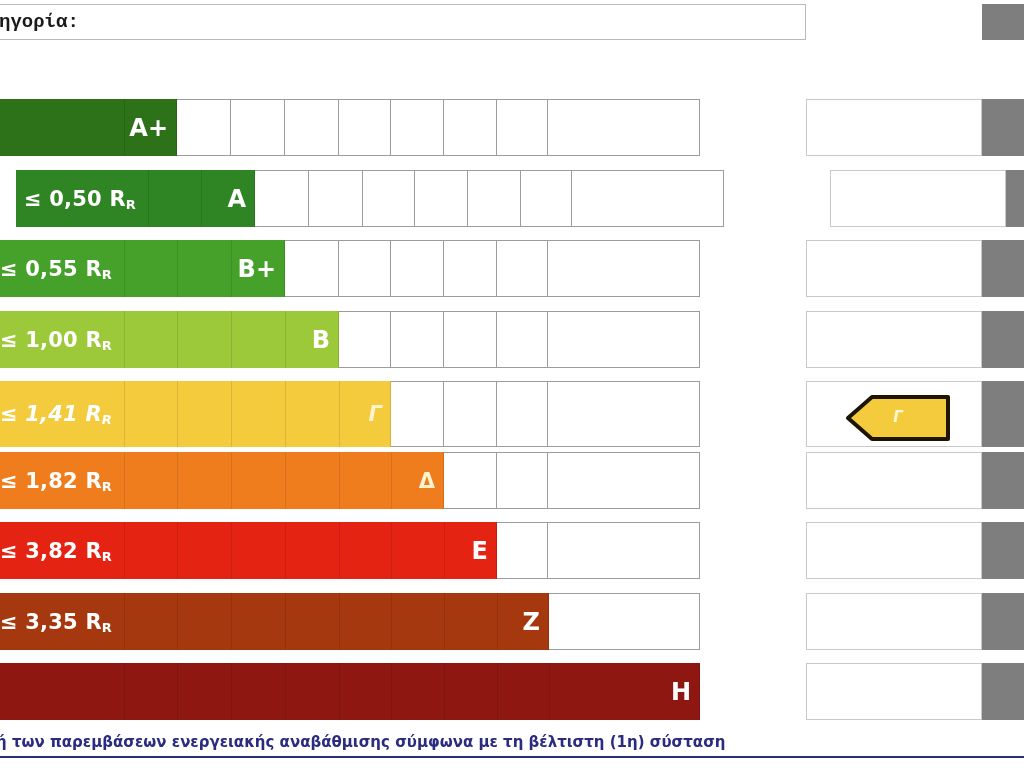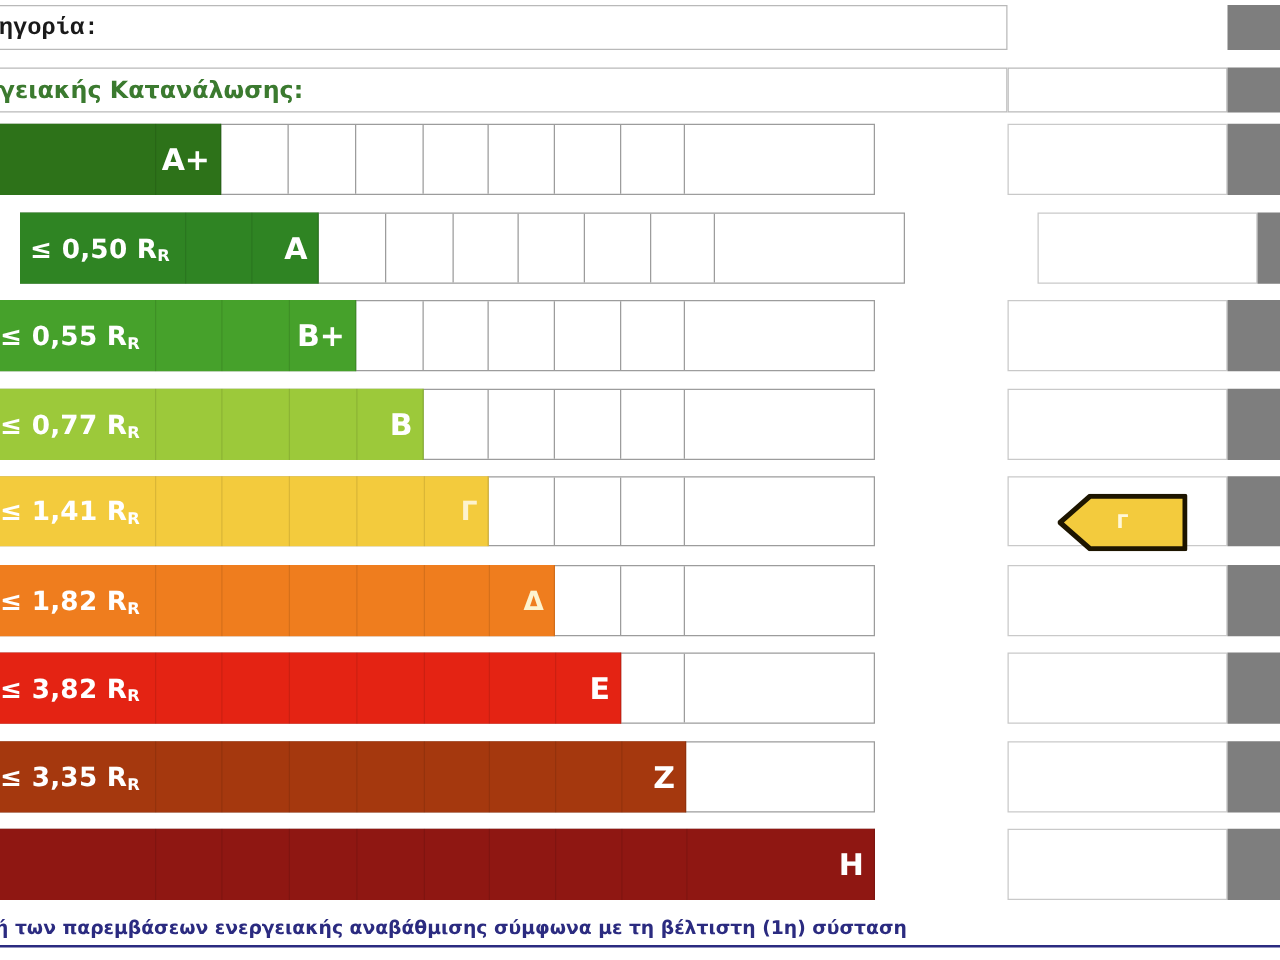--- a/index.html
+++ b/index.html
@@ -180,27 +180,20 @@
 
 <div id="sheet">
 
   <div class="row" id="hdr-row-1" style="top:4px; height:36px;font-family:Liberation Mono, monospace;">
     <div class="hdr-left" style="width:812px;">
       <span class="title-black">ηγορία:</span>
     </div>
     <div class="hdr-right" style="left:982px; width:42px;"></div>
   </div>
 
-  <div class="row" id="hdr-row-2" style="top:54px; height:36px;">
-    <div class="hdr-left" style="width:812px;">
-      <span class="title-green">γειακής Κατανάλωσης:</span>
-    </div>
-    <div class="hdr-mid" style="left:806px; width:176px;"></div>
-    <div class="hdr-right" style="left:982px; width:42px;"></div>
-  </div>
 
   <div id="rating-rows">
       <div class="row" style="top: 99px; height: 57px;">
         <div class="grid-track" style="left: -8px; width: 708px;">
           <div class="gcell" style="width: 132px;"></div>
           <div class="gcell" style="width: 53px;"></div>
           <div class="gcell" style="width: 54px;"></div>
           <div class="gcell" style="width: 54px;"></div>
           <div class="gcell" style="width: 54px;"></div>
           <div class="gcell" style="width: 52px;"></div>
@@ -272,27 +265,27 @@
           <div class="gcell" style="width: 53px;"></div>
           <div class="gcell" style="width: 53px;"></div>
           <div class="gcell" style="width: 52px;"></div>
           <div class="gcell" style="width: 151px;"></div>
         </div>
         <div class="bar" style="width: 347px; background: rgb(156, 201, 58);">
           <div class="seg-line" style="left: 132px;"></div>
           <div class="seg-line" style="left: 185px;"></div>
           <div class="seg-line" style="left: 239px;"></div>
           <div class="seg-line" style="left: 293px;"></div>
-          <span class="bar-threshold"><span>≤ 0,77 R</span><sub>R</sub></span>
+          <span class="bar-threshold"><span>≤ 1,00 R</span><sub>R</sub></span>
           <span class="bar-letter">B</span>
         </div>
         <div class="cur-col" style="left: 806px; width: 176px;"></div>
         <div class="grey-stub" style="left: 982px; width: 42px; background: rgb(126, 126, 126);"></div>
       </div>
-      <div class="row" style="top: 381px; height: 56px;">
+      <div class="row" style="top: 381px; height: 66px; font-style: italic;">
         <div class="grid-track" style="left: -8px; width: 708px;">
           <div class="gcell" style="width: 132px;"></div>
           <div class="gcell" style="width: 53px;"></div>
           <div class="gcell" style="width: 54px;"></div>
           <div class="gcell" style="width: 54px;"></div>
           <div class="gcell" style="width: 54px;"></div>
           <div class="gcell" style="width: 52px;"></div>
           <div class="gcell" style="width: 53px;"></div>
           <div class="gcell" style="width: 53px;"></div>
           <div class="gcell" style="width: 52px;"></div>

